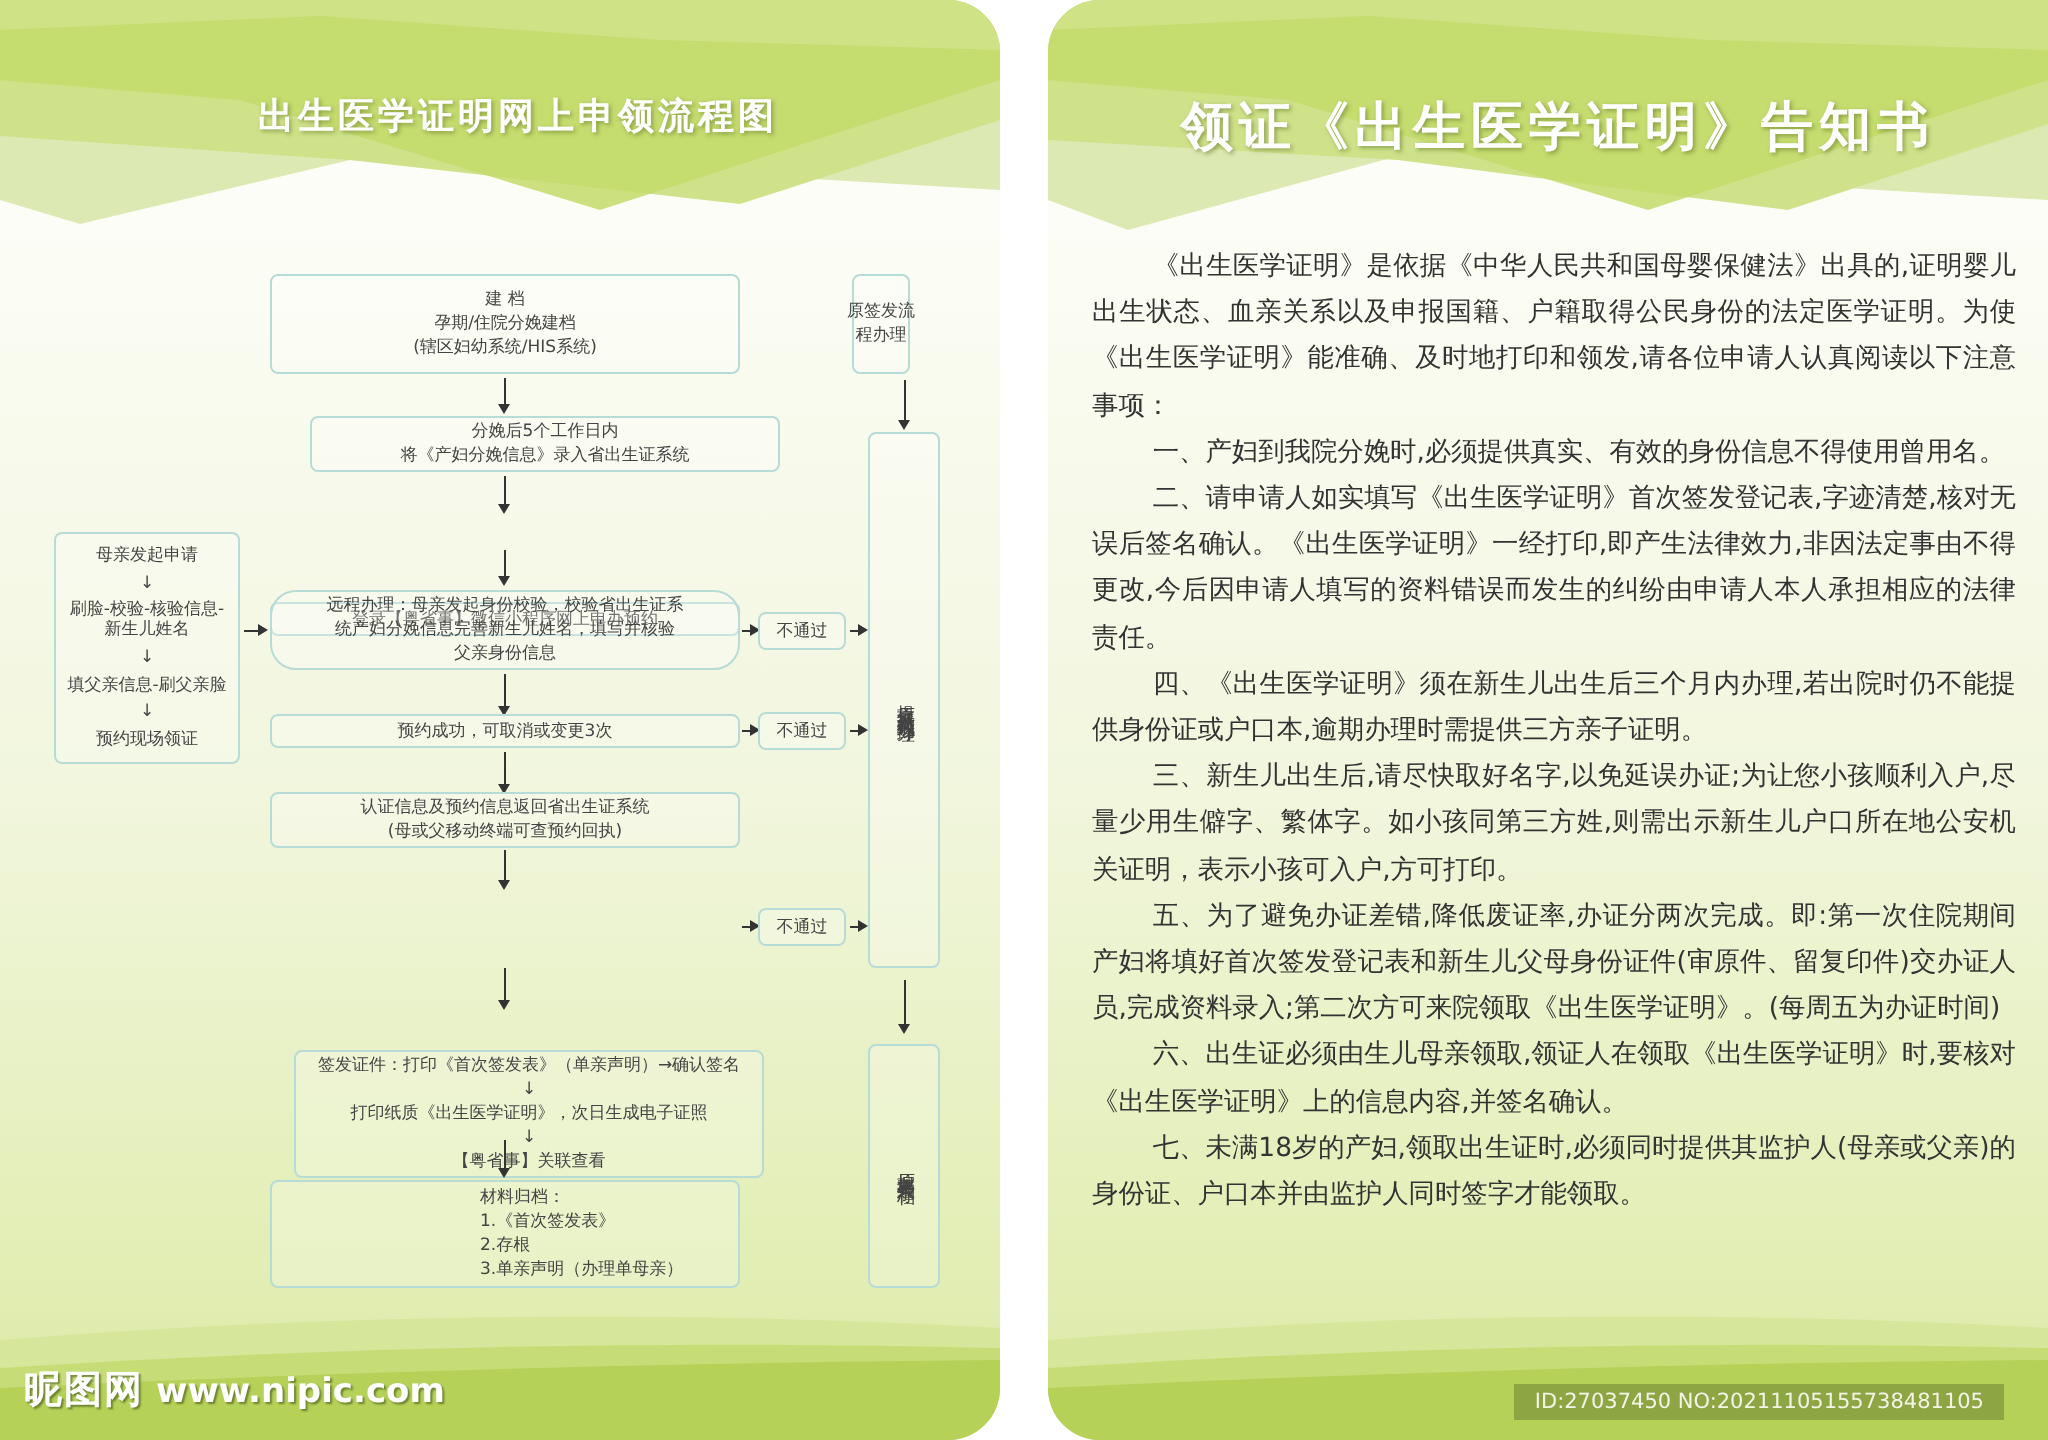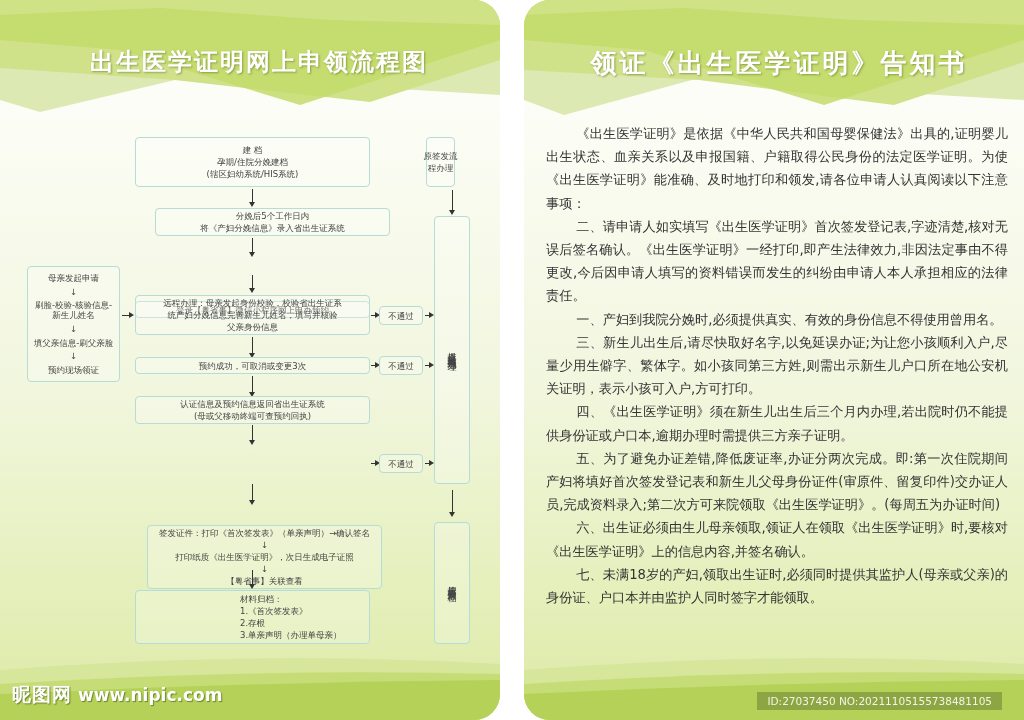--- a/index.html
+++ b/index.html
@@ -18,21 +18,21 @@
   .header-svg, .footer-svg { position: absolute; left: 0; width: 100%; }
   .header-svg { top: 0; height: 120px; }
   .footer-svg { bottom: 0; height: 70px; }
 
   .panel-title {
     position: absolute; top: 46px; left: 0; width: 100%;
     text-align: center; color: #ffffff; font-weight: bold;
     text-shadow: 1px 1px 2px rgba(90,110,30,0.55);
     letter-spacing: 2px;
   }
-  .panel.left .panel-title { font-size: 24px; padding-left: 18px; }
+  .panel.left .panel-title { font-size: 18px; padding-left: 18px; }
   .panel.right .panel-title { font-size: 26px; letter-spacing: 3px; padding-left: 10px; }
 
   
   .box {
     position: absolute;
     border: 1.5px solid #b7dbd6;
     border-radius: 4px;
     background: rgba(255,255,255,0.25);
     font-size: 8.5px; line-height: 12px;
     color: #444;
@@ -99,21 +99,21 @@
     <span class="ln">分娩后5个工作日内</span>
     <span class="ln">将《产妇分娩信息》录入省出生证系统</span>
   </div>
   <div class="arrow-v" style="left:252px;top:238px;height:15px;"></div>
 
   <div class="box" style="left:135px;top:257px;width:235px;height:17px;margin-top:44px;">
     <span class="ln">登录【粤省事】微信小程序网上申办预约</span>
   </div>
   <div class="arrow-v" style="left:252px;top:275px;height:14px;"></div>
 
-  <div class="box" style="left:135px;top:295px;width:235px;height:40px;">
+  <div class="box" style="left:135px;top:295px;width:235px;height:40px;border-radius:13px;">
     <span class="ln">远程办理：母亲发起身份校验，校验省出生证系</span>
     <span class="ln">统产妇分娩信息完善新生儿姓名，填写并核验</span>
     <span class="ln">父亲身份信息</span>
   </div>
   <div class="arrow-v" style="left:252px;top:337px;height:17px;"></div>
 
   <div class="box" style="left:135px;top:357px;width:235px;height:17px;">
     <span class="ln">预约成功，可取消或变更3次</span>
   </div>
   <div class="arrow-v" style="left:252px;top:376px;height:17px;"></div>
@@ -200,24 +200,24 @@
   <svg class="header-svg" viewBox="0 0 500 120" preserveAspectRatio="none">
     <polygon points="0,0 500,0 500,100 330,90 175,78 40,115 0,100" fill="#dde9b2"></polygon>
     <polygon points="0,0 500,0 500,62 370,105 175,80 0,70" fill="#cfe28a"></polygon>
     <polygon points="0,0 500,0 500,40 300,105 120,50 0,40" fill="#c3da6a" opacity="0.85"></polygon>
     <polygon points="0,0 500,0 500,25 330,20 160,8 0,15" fill="#d3e48f" opacity="0.7"></polygon>
   </svg>
   <div class="panel-title">领证《出生医学证明》告知书</div>
 
   <div class="notice">
     <p class="indent">《出生医学证明》是依据《中华人民共和国母婴保健法》出具的,证明婴儿出生状态、血亲关系以及申报国籍、户籍取得公民身份的法定医学证明。为使《出生医学证明》能准确、及时地打印和领发,请各位申请人认真阅读以下注意事项：</p>
+    <p class="indent">一、产妇到我院分娩时,必须提供真实、有效的身份信息不得使用曾用名。</p>
     <p class="indent">二、请申请人如实填写《出生医学证明》首次签发登记表,字迹清楚,核对无误后签名确认。《出生医学证明》一经打印,即产生法律效力,非因法定事由不得更改,今后因申请人填写的资料错误而发生的纠纷由申请人本人承担相应的法律责任。</p>
-    <p class="indent">一、产妇到我院分娩时,必须提供真实、有效的身份信息不得使用曾用名。</p>
+    <p class="indent">四、《出生医学证明》须在新生儿出生后三个月内办理,若出院时仍不能提供身份证或户口本,逾期办理时需提供三方亲子证明。</p>
     <p class="indent">三、新生儿出生后,请尽快取好名字,以免延误办证;为让您小孩顺利入户,尽量少用生僻字、繁体字。如小孩同第三方姓,则需出示新生儿户口所在地公安机关证明，表示小孩可入户,方可打印。</p>
-    <p class="indent">四、《出生医学证明》须在新生儿出生后三个月内办理,若出院时仍不能提供身份证或户口本,逾期办理时需提供三方亲子证明。</p>
     <p class="indent">五、为了避免办证差错,降低废证率,办证分两次完成。即:第一次住院期间产妇将填好首次签发登记表和新生儿父母身份证件(审原件、留复印件)交办证人员,完成资料录入;第二次方可来院领取《出生医学证明》。(每周五为办证时间)</p>
     <p class="indent">六、出生证必须由生儿母亲领取,领证人在领取《出生医学证明》时,要核对《出生医学证明》上的信息内容,并签名确认。</p>
     <p class="indent">七、未满18岁的产妇,领取出生证时,必须同时提供其监护人(母亲或父亲)的身份证、户口本并由监护人同时签字才能领取。</p>
   </div>
 
   <svg class="footer-svg" viewBox="0 0 500 70" preserveAspectRatio="none">
     <path d="M0,20 Q250,0 500,14 L500,70 L0,70 Z" fill="#d6e69a"></path>
     <path d="M0,34 Q250,18 500,24 L500,70 L0,70 Z" fill="#c6dd77"></path>
     <path d="M0,44 Q250,32 500,30 L500,70 L0,70 Z" fill="#b5d158"></path>
   </svg>

